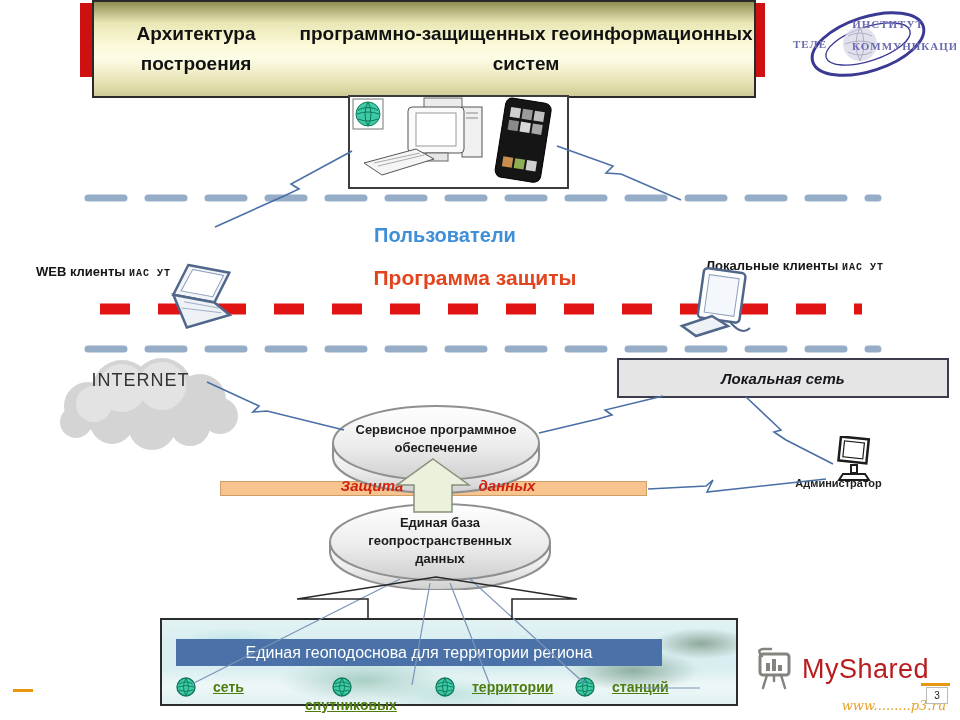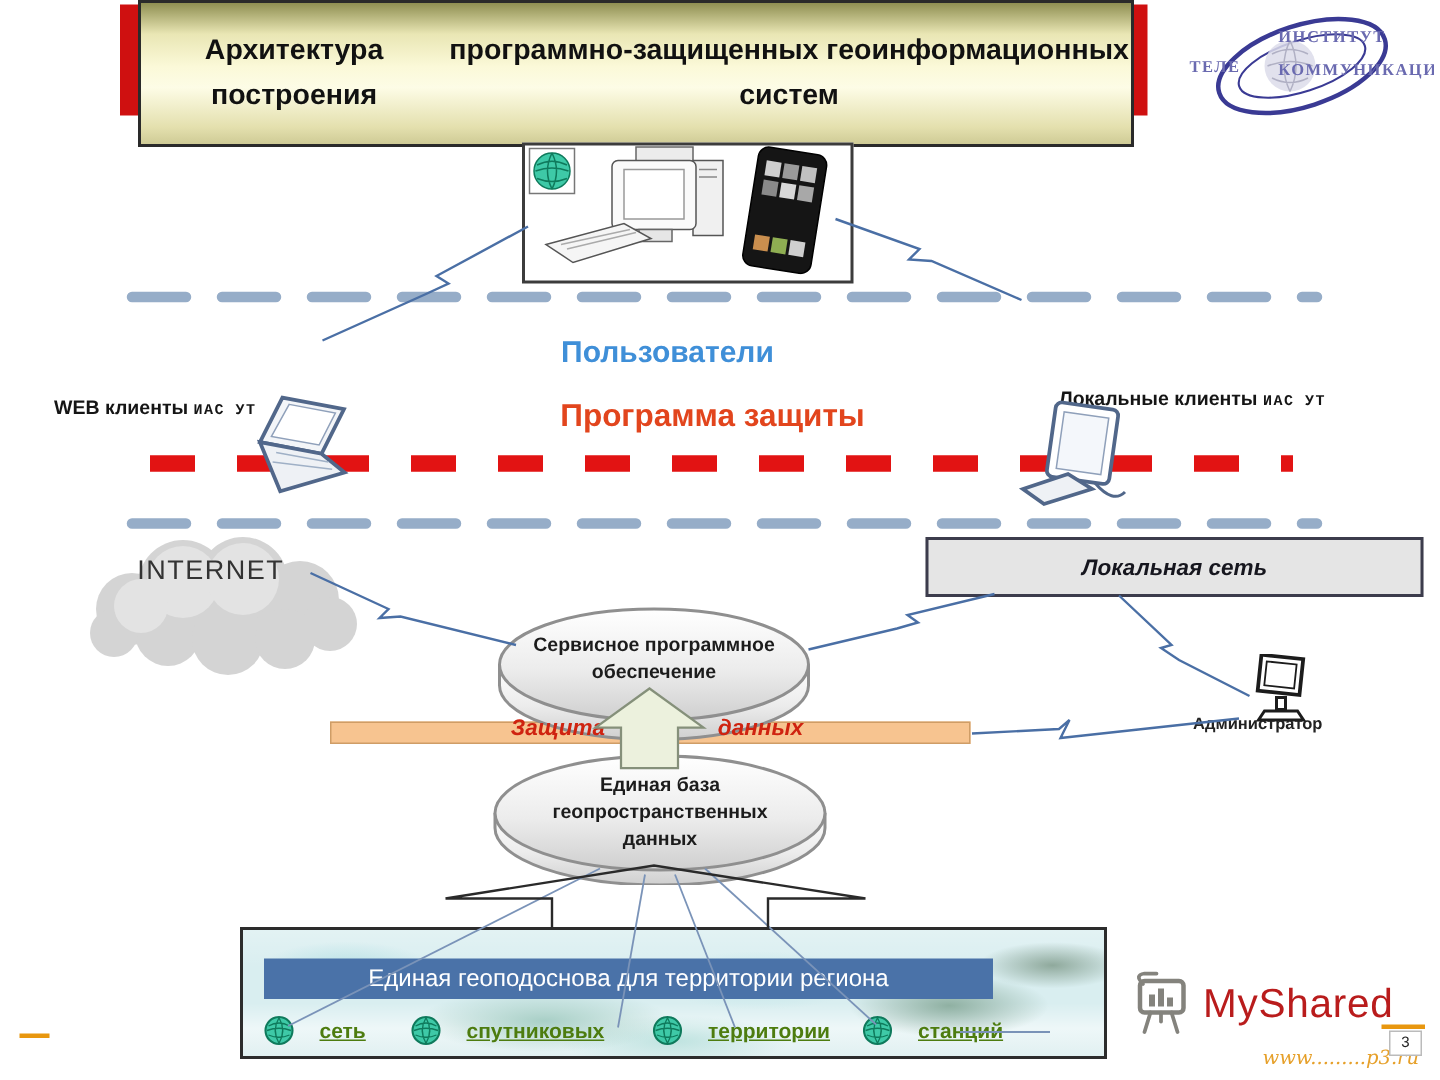--- a/index.html
+++ b/index.html
@@ -229,21 +229,21 @@
     <span>Единая геоподоснова для территории региона</span>
   </div>
 
   <div class="globe-item" style="left:176px;">
     <svg width="20" height="20" viewBox="0 0 20 20">
         <circle cx="10" cy="10" r="9" fill="#3ec9a7" stroke="#0f7a5c" stroke-width="1.4"></circle>
         <path d="M3,7 Q10,3 17,7 M2,10 Q10,7 18,10 M3,13 Q10,16 17,13 M10,1.5 Q5,10 10,18.5 M10,1.5 Q15,10 10,18.5" stroke="#0f7a5c" stroke-width="0.9" fill="none"></path>
       </svg>
     <span class="lbl">сеть</span>
   </div>
-  <div class="globe-item" style="left:274px;">
+  <div class="globe-item" style="left:288px;flex-direction:column;">
     <svg width="20" height="20" viewBox="0 0 20 20">
         <circle cx="10" cy="10" r="9" fill="#3ec9a7" stroke="#0f7a5c" stroke-width="1.4"></circle>
         <path d="M3,7 Q10,3 17,7 M2,10 Q10,7 18,10 M3,13 Q10,16 17,13 M10,1.5 Q5,10 10,18.5 M10,1.5 Q15,10 10,18.5" stroke="#0f7a5c" stroke-width="0.9" fill="none"></path>
       </svg>
     <span class="lbl">спутниковых</span>
   </div>
   <div class="globe-item" style="left:435px;">
     <svg width="20" height="20" viewBox="0 0 20 20">
         <circle cx="10" cy="10" r="9" fill="#3ec9a7" stroke="#0f7a5c" stroke-width="1.4"></circle>
         <path d="M3,7 Q10,3 17,7 M2,10 Q10,7 18,10 M3,13 Q10,16 17,13 M10,1.5 Q5,10 10,18.5 M10,1.5 Q15,10 10,18.5" stroke="#0f7a5c" stroke-width="0.9" fill="none"></path>

